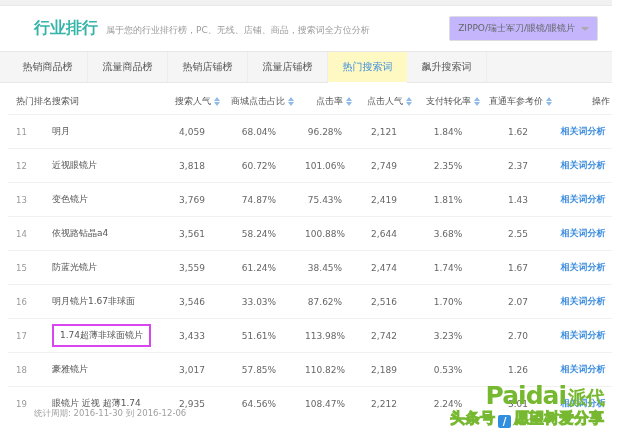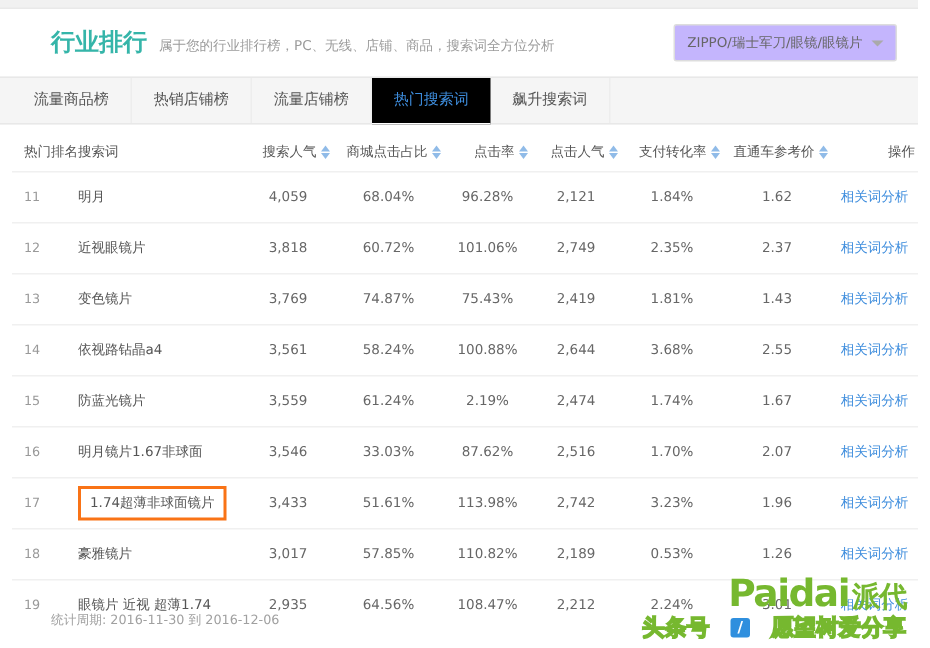--- a/index.html
+++ b/index.html
@@ -15,45 +15,45 @@
   .dd{border:1px solid #ddd;border-radius:2px;background:#c4b5fd;font-size:9px;color:#666;
       padding:5px 8px;display:flex;align-items:center;margin-left:10px;cursor:pointer;white-space:nowrap;}
   .chev{width:0;height:0;border-left:4px solid transparent;border-right:4px solid transparent;
         border-top:4px solid #aaa;margin-left:6px;}
 
   
   .tabs{display:flex;background:#f5f5f5;border-top:1px solid #e8e8e8;border-bottom:1px solid #e8e8e8;
         height:30px;margin-top:6px;padding-left:8px;}
   .tab{width:79px;text-align:center;line-height:30px;font-size:10px;color:#555;cursor:pointer;
        border-right:1px solid #ededed;}
-  .tab.active{background:#000000;color:#3e8ddd;border-right:none;margin-bottom:-1px;border-bottom:1px solid #fff;}
+  .tab.active{background:#fef9c3;color:#3e8ddd;border-right:none;margin-bottom:-1px;border-bottom:1px solid #fff;}
 
   
   table{border-collapse:collapse;table-layout:fixed;width:604px;margin:4px 8px 0 8px;}
   th{font-size:9px;color:#555;font-weight:normal;padding:8px 2px 6px 2px;text-align:right;white-space:nowrap;}
   td{font-size:9px;color:#666;padding:10px 2px;border-top:1px solid #f0f0f0;text-align:center;white-space:nowrap;overflow:hidden;}
   th.c-rank,td.c-rank{text-align:left;padding-left:8px;}
   td.c-rank{color:#999;font-size:8.5px;margin-left:20px;}
   th.c-kw,td.c-kw{text-align:left;}
   td.c-kw{color:#555;}
   .sort{display:inline-flex;flex-direction:column;margin-left:3px;vertical-align:middle;}
   .sort b{display:block;width:0;height:0;border-left:3px solid transparent;border-right:3px solid transparent;}
   .sort .up{border-bottom:4px solid #90bbe8;margin-bottom:1px;}
   .sort .dn{border-top:4px solid #90bbe8;}
-  a.rel{color:#3e8ddd;text-decoration:none;font-size:9px;}
-  .kw-box{display:inline-block;border:2px solid #f97316;padding:3px 6px;margin:-5px 0;}
+  a.rel{color:#3e8ddd;text-decoration:none;font-size:9px;font-weight:bold;}
+  .kw-box{display:inline-block;border:2px solid #d946ef;padding:3px 6px;margin:-5px 0;}
 
   
   .stat{position:absolute;left:34px;bottom:12px;font-size:8.5px;color:#a0a0a0;}
 
   
   .wm{position:absolute;right:8px;bottom:4px;text-align:right;pointer-events:none;}
   .wm-logo{font-size:25px;font-weight:800;color:#76b82f;letter-spacing:-1px;line-height:1;}
   .wm-logo .cn{font-size:19px;font-weight:bold;margin-left:2px;}
-  .wm-cap{display:flex;align-items:center;justify-content:flex-end;gap:14px;margin-top:1px;
+  .wm-cap{display:flex;align-items:flex-end;justify-content:flex-end;gap:3px;margin-top:1px;
           font-size:15px;font-weight:bold;color:#fff;-webkit-text-stroke:1px #76b82f;}
   .badge{width:13px;height:13px;background:#2f8fde;border-radius:2px;color:#fff;-webkit-text-stroke:0;
          font-size:10px;line-height:13px;text-align:center;font-weight:bold;}
 </style>
 </head>
 <body>
 
 <div class="screen">
   <div class="topstrip"></div>
 
@@ -61,20 +61,21 @@
     <span class="page-title">行业排行</span>
     <span class="page-subtitle">属于您的行业排行榜，PC、无线、店铺、商品，搜索词全方位分析</span>
     <span class="spacer"></span>
     <div class="dd">
       <span>ZIPPO/瑞士军刀/眼镜/眼镜片</span>
       <span class="chev"></span>
     </div>
   </div>
 
   <div class="tabs">
+    <div class="tab">热销商品榜</div>
     <div class="tab">流量商品榜</div>
     <div class="tab">热销店铺榜</div>
     <div class="tab">流量店铺榜</div>
     <div class="tab active">热门搜索词</div>
     <div class="tab">飙升搜索词</div>
   </div>
 
   <table>
     <colgroup>
       <col style="width:42px">
@@ -161,21 +162,21 @@
           <td>2,644</td>
           <td>3.68%</td>
           <td>2.55</td>
           <td><a href="#" class="rel">相关词分析</a></td>
         </tr>
         <tr>
           <td class="c-rank">15</td>
           <td class="c-kw"><span>防蓝光镜片</span></td>
           <td>3,559</td>
           <td>61.24%</td>
-          <td>2.19%</td>
+          <td>38.45%</td>
           <td>2,474</td>
           <td>1.74%</td>
           <td>1.67</td>
           <td><a href="#" class="rel">相关词分析</a></td>
         </tr>
         <tr>
           <td class="c-rank">16</td>
           <td class="c-kw"><span>明月镜片1.67非球面</span></td>
           <td>3,546</td>
           <td>33.03%</td>
@@ -186,21 +187,21 @@
           <td><a href="#" class="rel">相关词分析</a></td>
         </tr>
         <tr>
           <td class="c-rank">17</td>
           <td class="c-kw"><span class="kw-box">1.74超薄非球面镜片</span></td>
           <td>3,433</td>
           <td>51.61%</td>
           <td>113.98%</td>
           <td>2,742</td>
           <td>3.23%</td>
-          <td>1.96</td>
+          <td>2.70</td>
           <td><a href="#" class="rel">相关词分析</a></td>
         </tr>
         <tr>
           <td class="c-rank">18</td>
           <td class="c-kw"><span>豪雅镜片</span></td>
           <td>3,017</td>
           <td>57.85%</td>
           <td>110.82%</td>
           <td>2,189</td>
           <td>0.53%</td>

